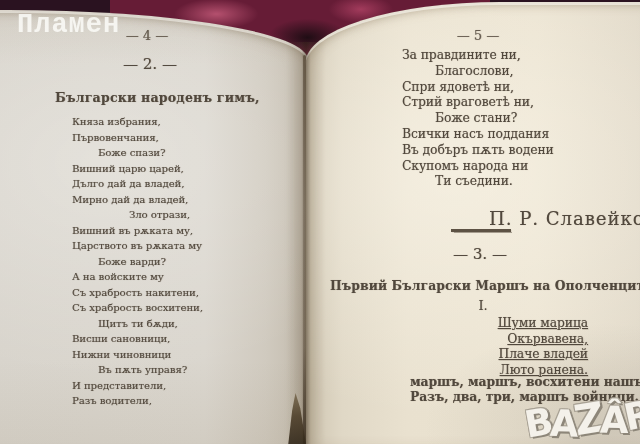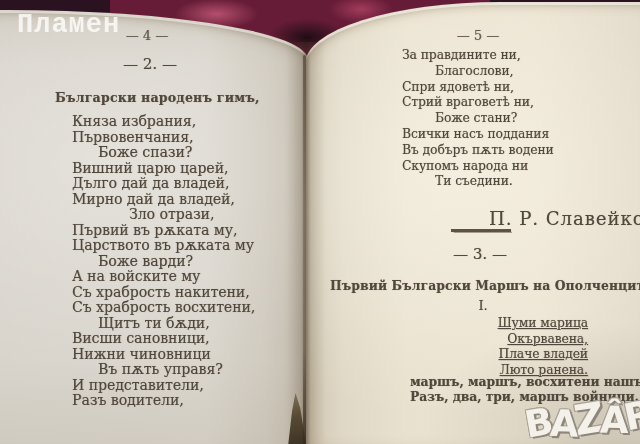--- a/index.html
+++ b/index.html
@@ -72,21 +72,21 @@
   .ink{color:#51483d;text-shadow:0.4px 0.4px 0.7px rgba(94,82,66,0.55);}
   .faded{color:#645a4e;}
   .vl{white-space:nowrap;}
   .i1{padding-left:26px;}
   .i2{padding-left:57px;}
   .ri1{padding-left:33px;}
 
   .l-pagenum{position:absolute;left:102px;top:28px;width:90px;text-align:center;font-size:13px;}
   .l-secnum{position:absolute;left:100px;top:55px;width:100px;text-align:center;font-size:15px;}
   .l-title{position:absolute;left:55px;top:90px;width:190px;font-size:12.4px;font-weight:bold;letter-spacing:0.3px;white-space:nowrap;}
-  .l-verse{position:absolute;left:72px;top:114px;font-size:14px;line-height:15.5px;}
+  .l-verse{position:absolute;left:72px;top:114px;font-size:10px;line-height:15.5px;}
 
   .r-pagenum{position:absolute;left:433px;top:28px;width:90px;text-align:center;font-size:13px;}
   .r-verse{position:absolute;left:402px;top:48px;font-size:12.2px;line-height:15.8px;}
   .r-sign{position:absolute;left:489px;top:208px;font-size:18px;letter-spacing:1px;white-space:nowrap;}
   .r-rule{position:absolute;left:451px;top:229px;width:60px;height:2.5px;background:#5d5244;box-shadow:0.5px 0.5px 0.8px rgba(90,78,64,0.5);}
   .r-secnum{position:absolute;left:430px;top:245px;width:100px;text-align:center;font-size:15px;}
   .r-title{position:absolute;left:330px;top:279px;width:300px;text-align:center;font-size:12.2px;font-weight:bold;letter-spacing:0.2px;white-space:nowrap;}
   .r-part{position:absolute;left:433px;top:298px;width:100px;text-align:center;font-size:12.6px;}
   .r-march{position:absolute;left:368px;top:316px;width:220px;text-align:right;font-size:12.2px;line-height:15.5px;text-decoration:underline;}
   .r-refrain{position:absolute;left:410px;top:375px;font-size:12.2px;line-height:15.4px;font-weight:bold;}
@@ -134,21 +134,21 @@
   <div class="l-title ink">Български народенъ гимъ,</div>
 
   <div class="l-verse ink">
     <div class="vl">Княза избрания,</div>
     <div class="vl">Първовенчания,</div>
     <div class="vl i1">Боже спази?</div>
     <div class="vl">Вишний царю царей,</div>
     <div class="vl">Дълго дай да владей,</div>
     <div class="vl">Мирно дай да владей,</div>
     <div class="vl i2">Зло отрази,</div>
-    <div class="vl">Първий въ рѫката му,</div>
+    <div class="vl">Вишний въ рѫката му,</div>
     <div class="vl">Царството въ рѫката му</div>
     <div class="vl i1">Боже варди?</div>
     <div class="vl">А на войските му</div>
     <div class="vl">Съ храбрость накитени,</div>
     <div class="vl">Съ храбрость восхитени,</div>
     <div class="vl i1">Щитъ ти бѫди,</div>
     <div class="vl">Висши сановници,</div>
     <div class="vl">Нижни чиновници</div>
     <div class="vl i1">Въ пѫть управя?</div>
     <div class="vl">И представители,</div>

